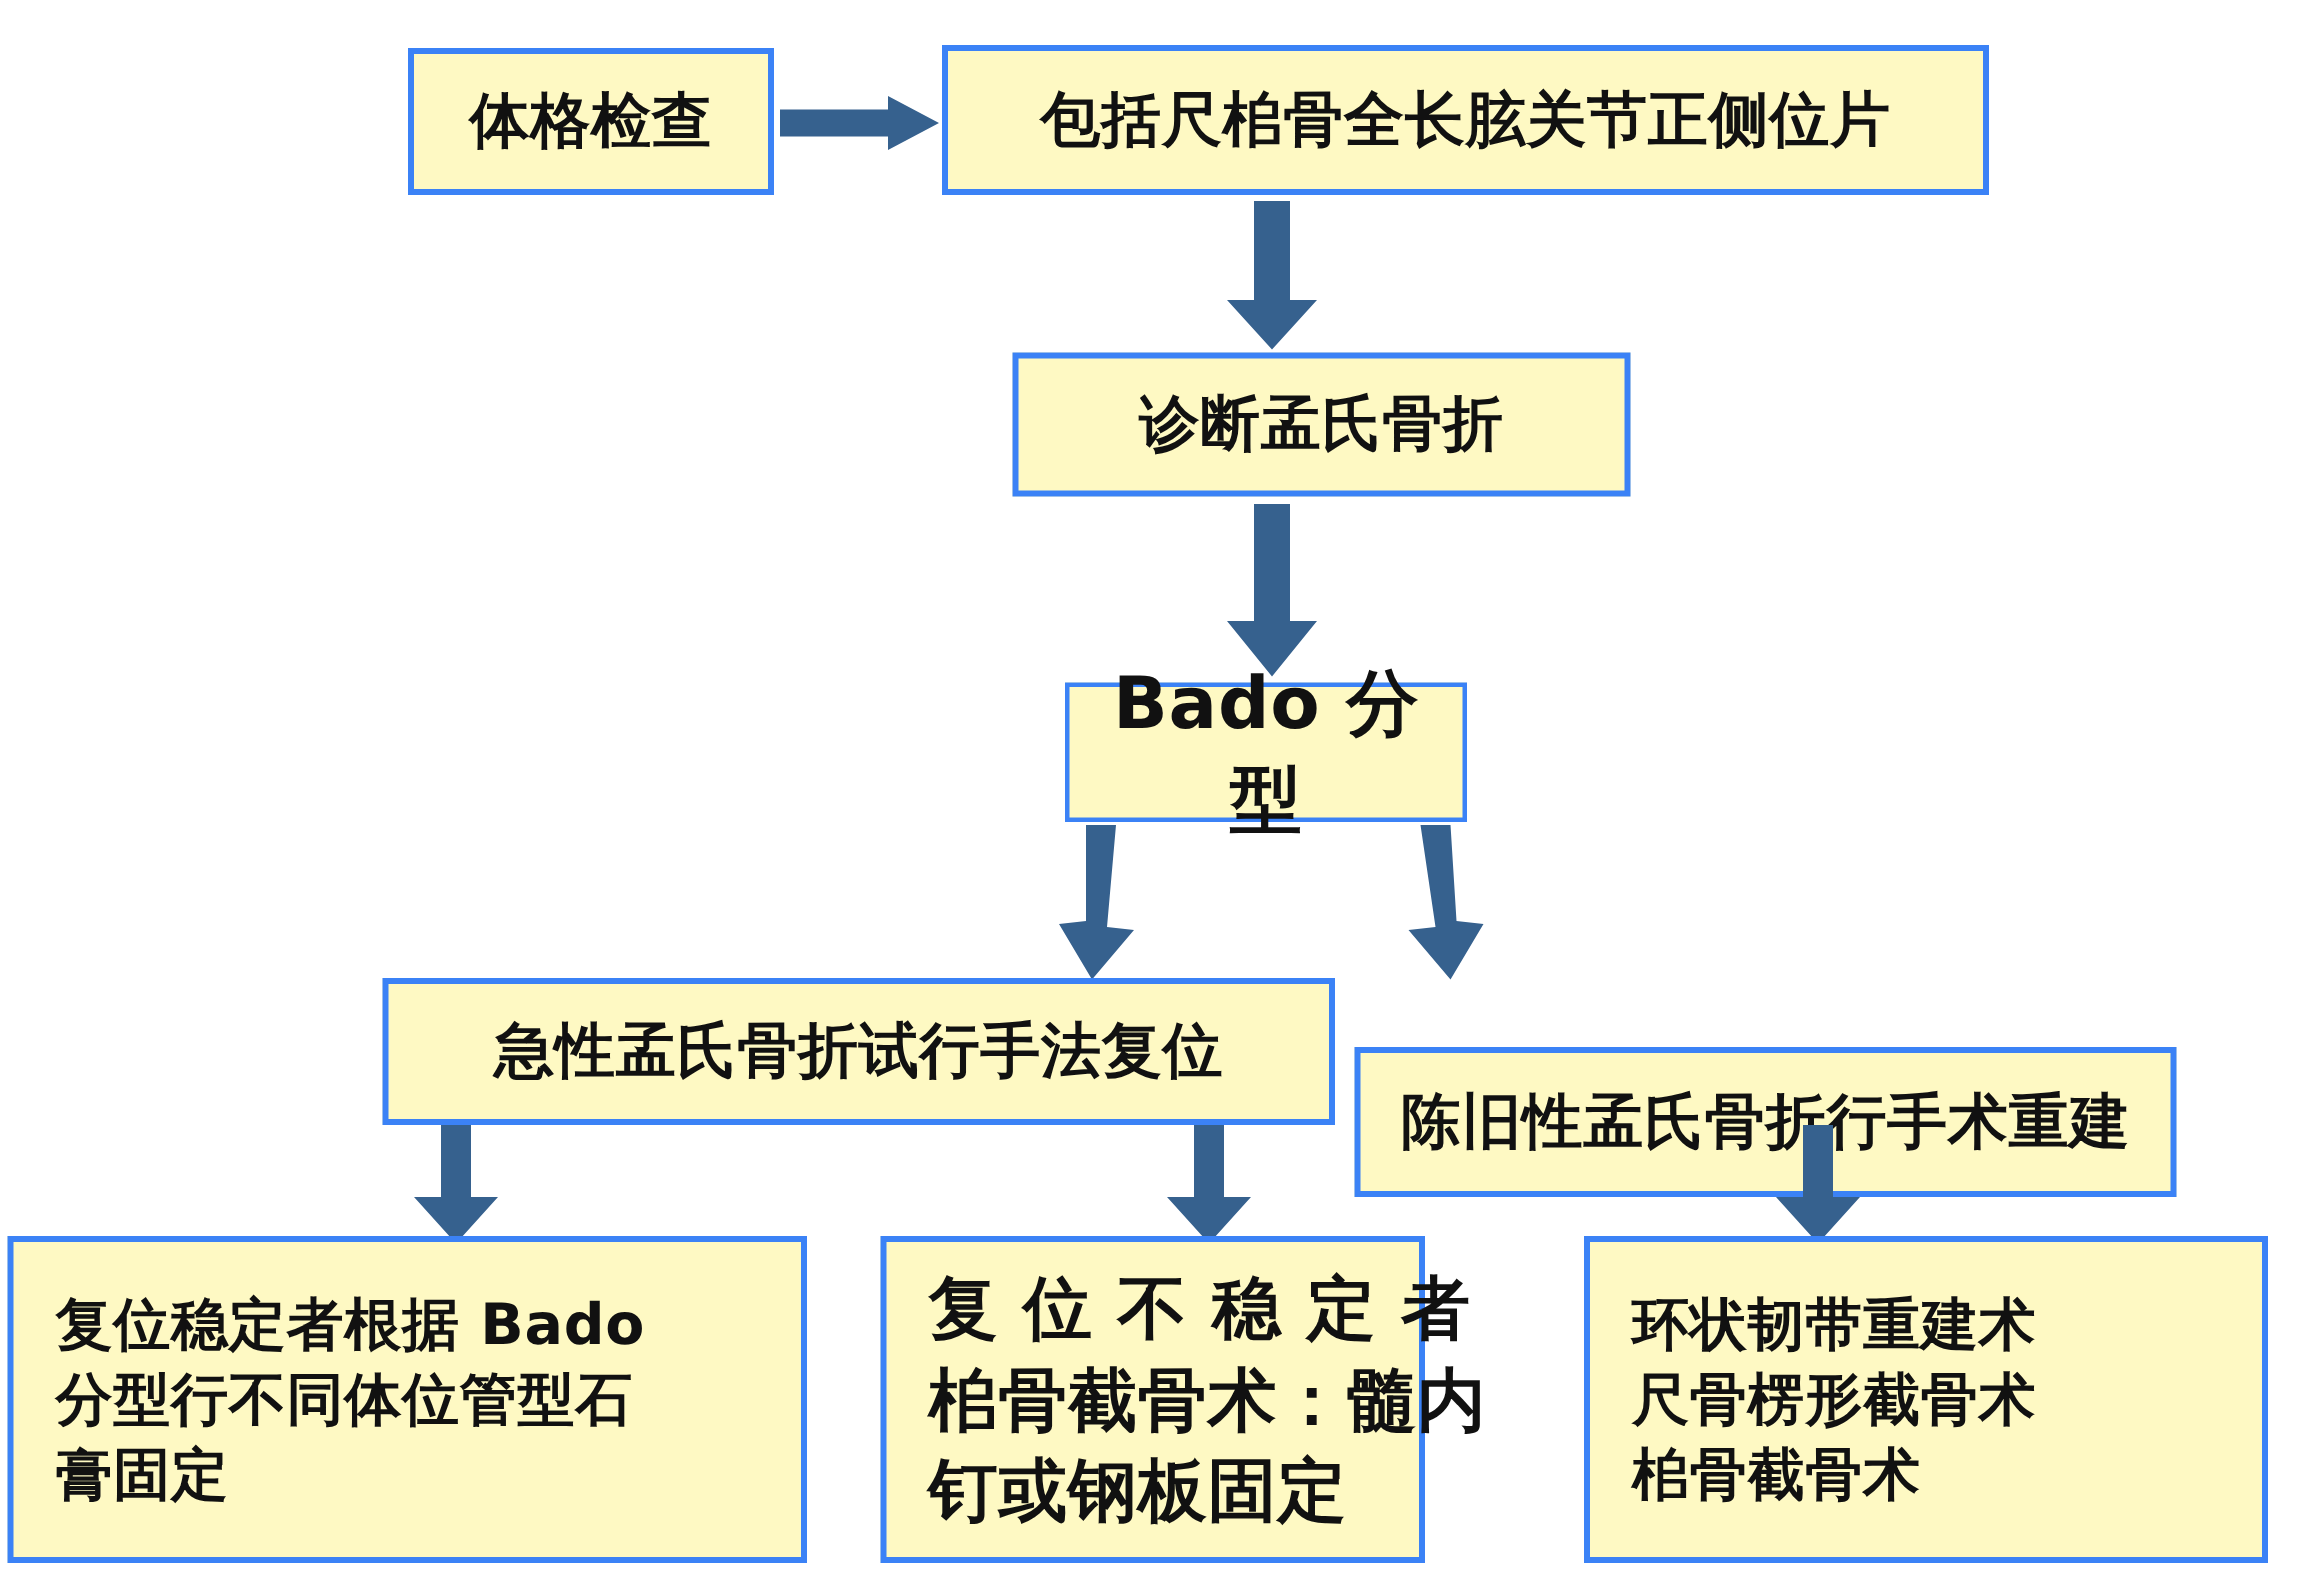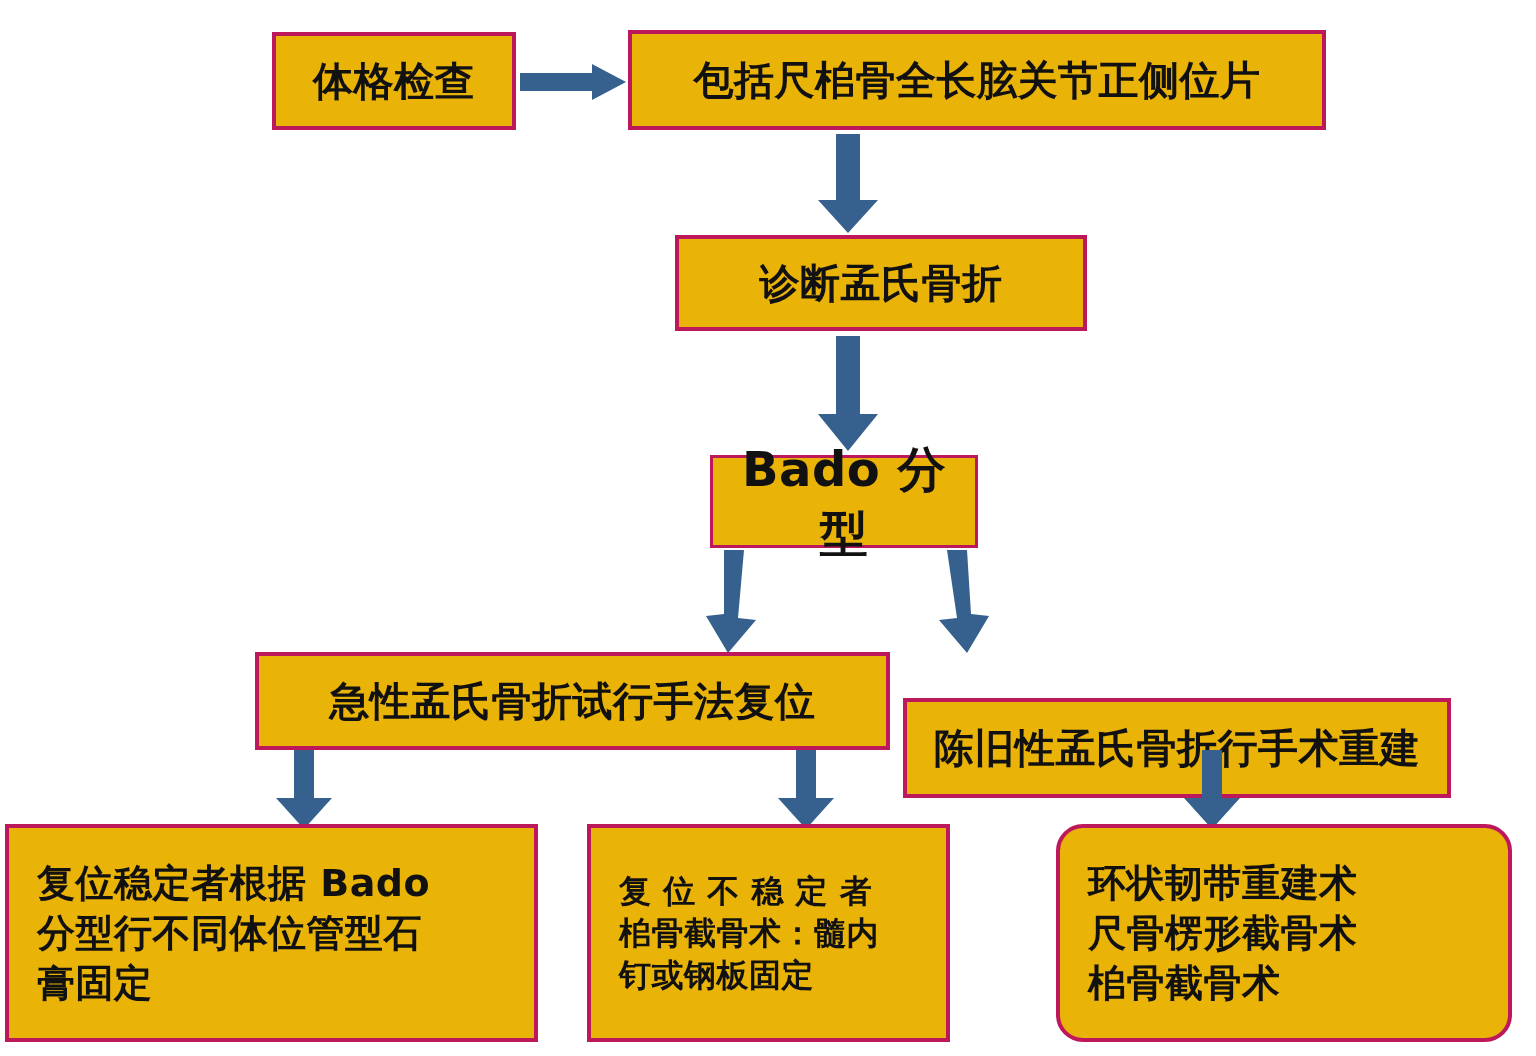--- a/index.html
+++ b/index.html
@@ -13,22 +13,22 @@
   #canvas {
     position: relative;
     width: 1536px;
     height: 1056px;
     background: #ffffff;
     overflow: hidden;
   }
   .node {
     position: absolute;
     box-sizing: border-box;
-    background: #eab308;
-    border: 3px solid #be185d;
+    background: #fef9c3;
+    border: 3px solid #3b82f6;
     display: flex;
     align-items: center;
     justify-content: center;
     color: #111111;
     font-weight: bold;
     line-height: 1.32;
     text-align: center;
     letter-spacing: 0.5px;
   }
   .node.heavy {
@@ -139,29 +139,29 @@
   </div>
 
   <div class="node heavy multiline left-align" style="left:5px; top:824px; width:533px; height:218px; font-size:38px;">
     <span class="txt">
       <span class="line">复位稳定者根据  Bado</span>
       <span class="line">分型行不同体位管型石</span>
       <span class="line">膏固定</span>
     </span>
   </div>
 
-  <div class="node heavy multiline left-align" style="left:587px; top:824px; width:363px; height:218px; font-size:32px;">
+  <div class="node heavy multiline left-align" style="left:587px; top:824px; width:363px; height:218px; font-size:46px;">
     <span class="txt">
       <span class="line">复 位 不 稳 定 者</span>
       <span class="line">桘骨截骨术：髓内</span>
       <span class="line">钉或钢板固定</span>
     </span>
   </div>
 
-  <div class="node heavy multiline left-align" style="left:1056px; top:824px; width:456px; height:218px; font-size:38px;border-radius:27px;">
+  <div class="node heavy multiline left-align" style="left:1056px; top:824px; width:456px; height:218px; font-size:38px;">
     <span class="txt">
       <span class="line">环状韧带重建术</span>
       <span class="line">尺骨楞形截骨术</span>
       <span class="line">桘骨截骨术</span>
     </span>
   </div>
 
 </div>
 
 </body></html>

